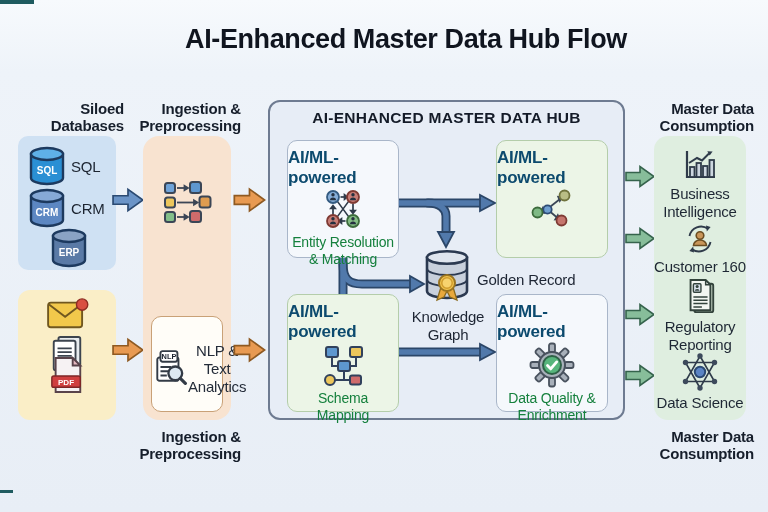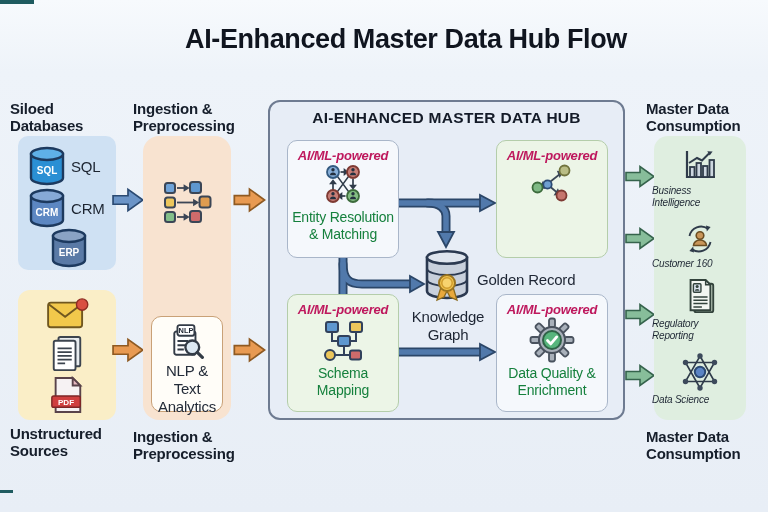--- a/index.html
+++ b/index.html
@@ -9,52 +9,52 @@
     background:linear-gradient(180deg,#f7fafd 0%,#eef3f9 14%,#e8eef6 100%);
     padding-left:44px;
   }
   .abs{position:absolute;}
   .pre{white-space:pre-line;}
   .title{
     left:0;right:0;top:24px;text-align:center;font-size:27px;font-weight:700;
     color:#10151f;letter-spacing:-0.4px;
   }
   .col-header,.col-footer{
-    font-size:15px;font-weight:700;line-height:1.16;text-align:left;
+    font-size:15px;font-weight:700;line-height:1.16;text-align:right;
     color:#161e2b;letter-spacing:-0.2px;
   }
   .panel-siloed{left:18px;top:136px;width:98px;height:134px;background:#cfe1f3;border-radius:10px;}
   .panel-unstructured{left:18px;top:290px;width:98px;height:130px;background:#faeec7;border-radius:12px;}
   .panel-ingest{left:143px;top:136px;width:88px;height:284px;background:#f8e3d0;border-radius:16px;}
   .panel-consume{left:654px;top:136px;width:92px;height:284px;background:#dfeee0;border-radius:14px;}
   .hub{
     left:268px;top:100px;width:357px;height:320px;background:#e7edf6;
     border:2px solid #6e7b91;border-radius:12px;box-sizing:border-box;
   }
   .hub-title{
     left:268px;top:109px;width:357px;text-align:center;font-size:15.5px;
     font-weight:700;letter-spacing:0.3px;color:#141b28;
   }
   .module{
     width:112px;height:118px;border-radius:10px;box-sizing:border-box;
     display:flex;flex-direction:column;align-items:center;padding-top:7px;
   }
   .module.light{background:#f5f8fc;border:1.5px solid #a9b6c9;}
   .module.green{background:#ecf5e7;border:1.5px solid #b4cdaa;}
-  .mod-tag{font-size:13px;font-weight:700;color:#be185d;letter-spacing:-0.2px;font-style:italic;}
+  .mod-tag{font-size:17px;font-weight:700;color:#0c4a6e;letter-spacing:-0.2px;}
   .mod-name{font-size:14px;line-height:1.18;text-align:center;color:#15803d;letter-spacing:-0.2px;margin-top:2px;}
   .side-caption{font-size:15px;color:#1c2430;letter-spacing:-0.2px;}
   .nlp-box{
     left:151px;top:316px;width:72px;height:96px;background:#fffdf8;
     border:1.5px solid #c9a177;border-radius:10px;box-sizing:border-box;
-    display:flex;flex-direction:column;align-items:center;padding-top:6px;
+    display:flex;flex-direction:row;align-items:center;padding-top:6px;
   }
   .nlp-label{font-size:15px;line-height:1.2;text-align:center;color:#242c39;margin-top:3px;letter-spacing:-0.2px;}
   .center-label{font-size:15px;color:#1d2533;letter-spacing:-0.2px;}
-  .consume-label{font-size:10px;line-height:1.18;color:#1e2734;letter-spacing:-0.2px;font-style:italic;}
+  .consume-label{font-size:15px;line-height:1.18;text-align:center;color:#1e2734;letter-spacing:-0.2px;}
   .corner-mark{background:#1f5b60;}
   svg{display:block;}
 </style>
 </head>
 <body>
 
 <div class="stage">
 
   <div class="abs corner-mark" style="left:0;top:0;width:34px;height:4px;"></div>
   <div class="abs corner-mark" style="left:0;top:490px;width:13px;height:3px;"></div>
@@ -102,31 +102,29 @@
   </div>
 
   <div class="abs" style="left:49px;top:334px;">
     <svg width="36" height="40" viewBox="0 0 38 42">
       <rect x="10" y="3" width="23" height="31" rx="2" fill="#e8ecef" stroke="#3c444e" stroke-width="2"></rect>
       <rect x="5" y="7" width="23" height="31" rx="2" fill="#ffffff" stroke="#3c444e" stroke-width="2"></rect>
       <path d="M9 15 H24 M9 19 H24 M9 23 H24 M9 27 H24 M9 31 H17" stroke="#3c444e" stroke-width="1.8" fill="none"></path>
     </svg>
   </div>
 
-  <div class="abs" style="left:49px;top:375px;">
+  <div class="abs" style="left:49px;top:355px;">
     <svg width="36" height="40" viewBox="0 0 38 42">
       <path d="M7 3 H25 L33 11 V39 H7 Z" fill="#f6f2f3" stroke="#59434a" stroke-width="2"></path>
       <path d="M25 3 V11 H33 Z" fill="#e7b9c0" stroke="#59434a" stroke-width="2"></path>
       <rect x="3" y="22" width="30" height="12" rx="2" fill="#cf3f3f" stroke="#7e2626" stroke-width="1.5"></rect>
       <text x="18" y="31.5" text-anchor="middle" font-size="8.5" font-weight="bold" fill="#ffffff">PDF</text>
     </svg>
   </div>
 
-  <div class="abs col-footer pre" style="left:10px;top:425px;width:114px;">Unstructured
-Sources</div>
 
   <div class="abs" style="left:112px;top:187px;">
     <svg width="32" height="26" viewBox="0 0 30 24">
         <path d="M1 8 H15 V2 L29 12 L15 22 V16 H1 Z" fill="#6b94c7" stroke="#2b4a72" stroke-width="1.6"></path>
       </svg>
   </div>
   <div class="abs" style="left:112px;top:337px;">
     <svg width="32" height="26" viewBox="0 0 30 24">
         <path d="M1 8 H15 V2 L29 12 L15 22 V16 H1 Z" fill="#e89a52" stroke="#8f5a22" stroke-width="1.6"></path>
       </svg>

